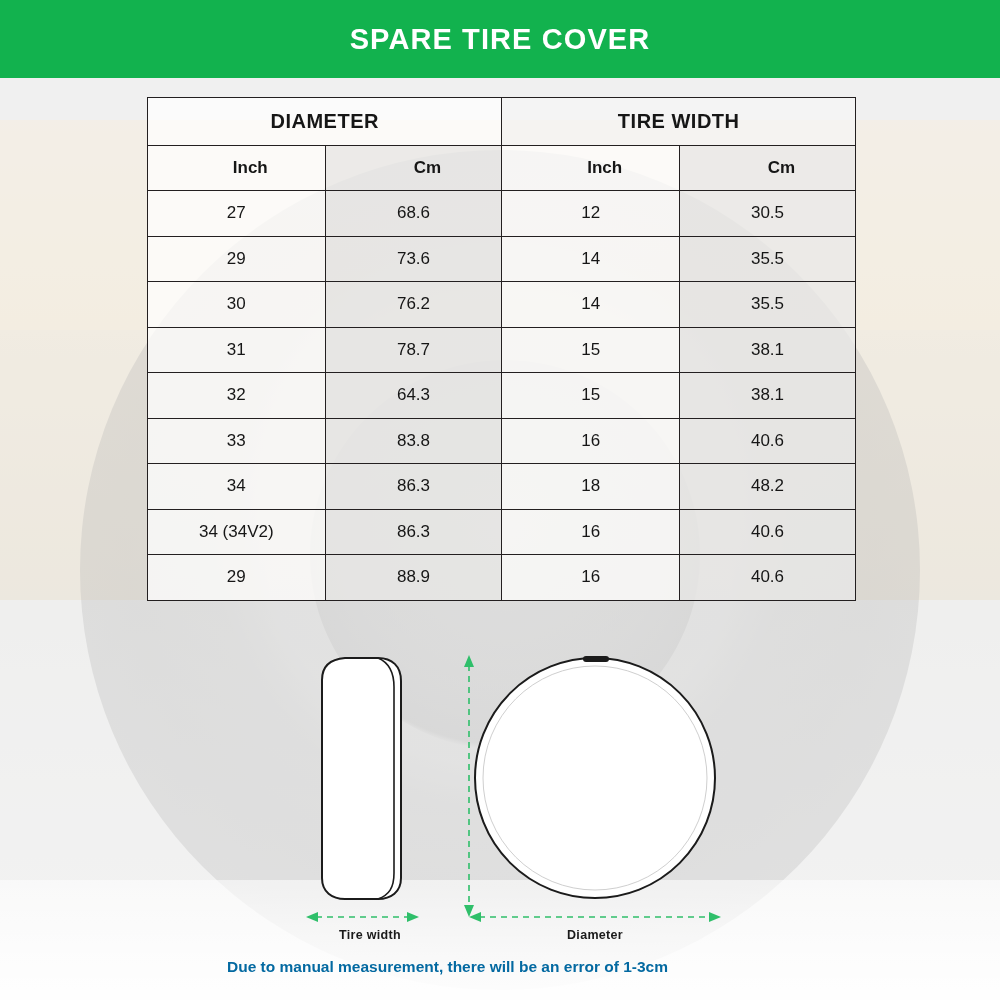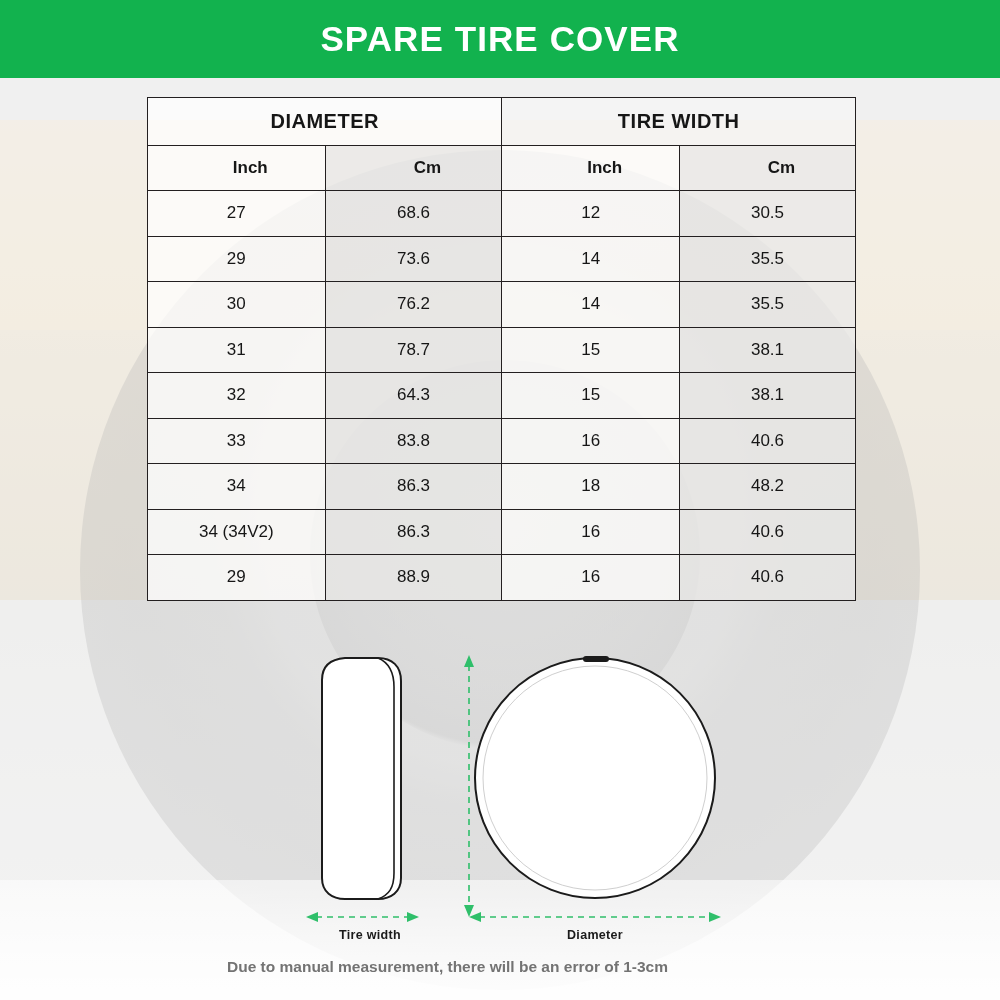--- a/index.html
+++ b/index.html
@@ -75,21 +75,21 @@
     width: 1000px;
     height: 78px;
     background: #12b24e;
     display: flex;
     align-items: center;
     justify-content: center;
     z-index: 5;
   }
   .header-title {
     color: #ffffff;
-    font-size: 35px;
+    font-size: 29px;
     font-weight: bold;
     letter-spacing: 1.1px;
   }
 
   
   .table-wrap {
     position: absolute;
     left: 147px;
     top: 97px;
     width: 709px;
@@ -149,21 +149,21 @@
   .cap-width { left: 310px; top: 928px; width: 120px; text-align: center; }
   .cap-diam  { left: 530px; top: 928px; width: 130px; text-align: center; }
 
   
   .footer-note {
     position: absolute;
     left: 0;
     top: 958px;
     width: 895px;
     text-align: center;
-    color: #737373;
+    color: #0369a1;
     font-size: 15.5px;
     font-weight: bold;
     z-index: 7;
   }
 </style>
 </head>
 <body>
 
 <div class="bg-photo"></div>
 <div class="bg-tire"></div>

